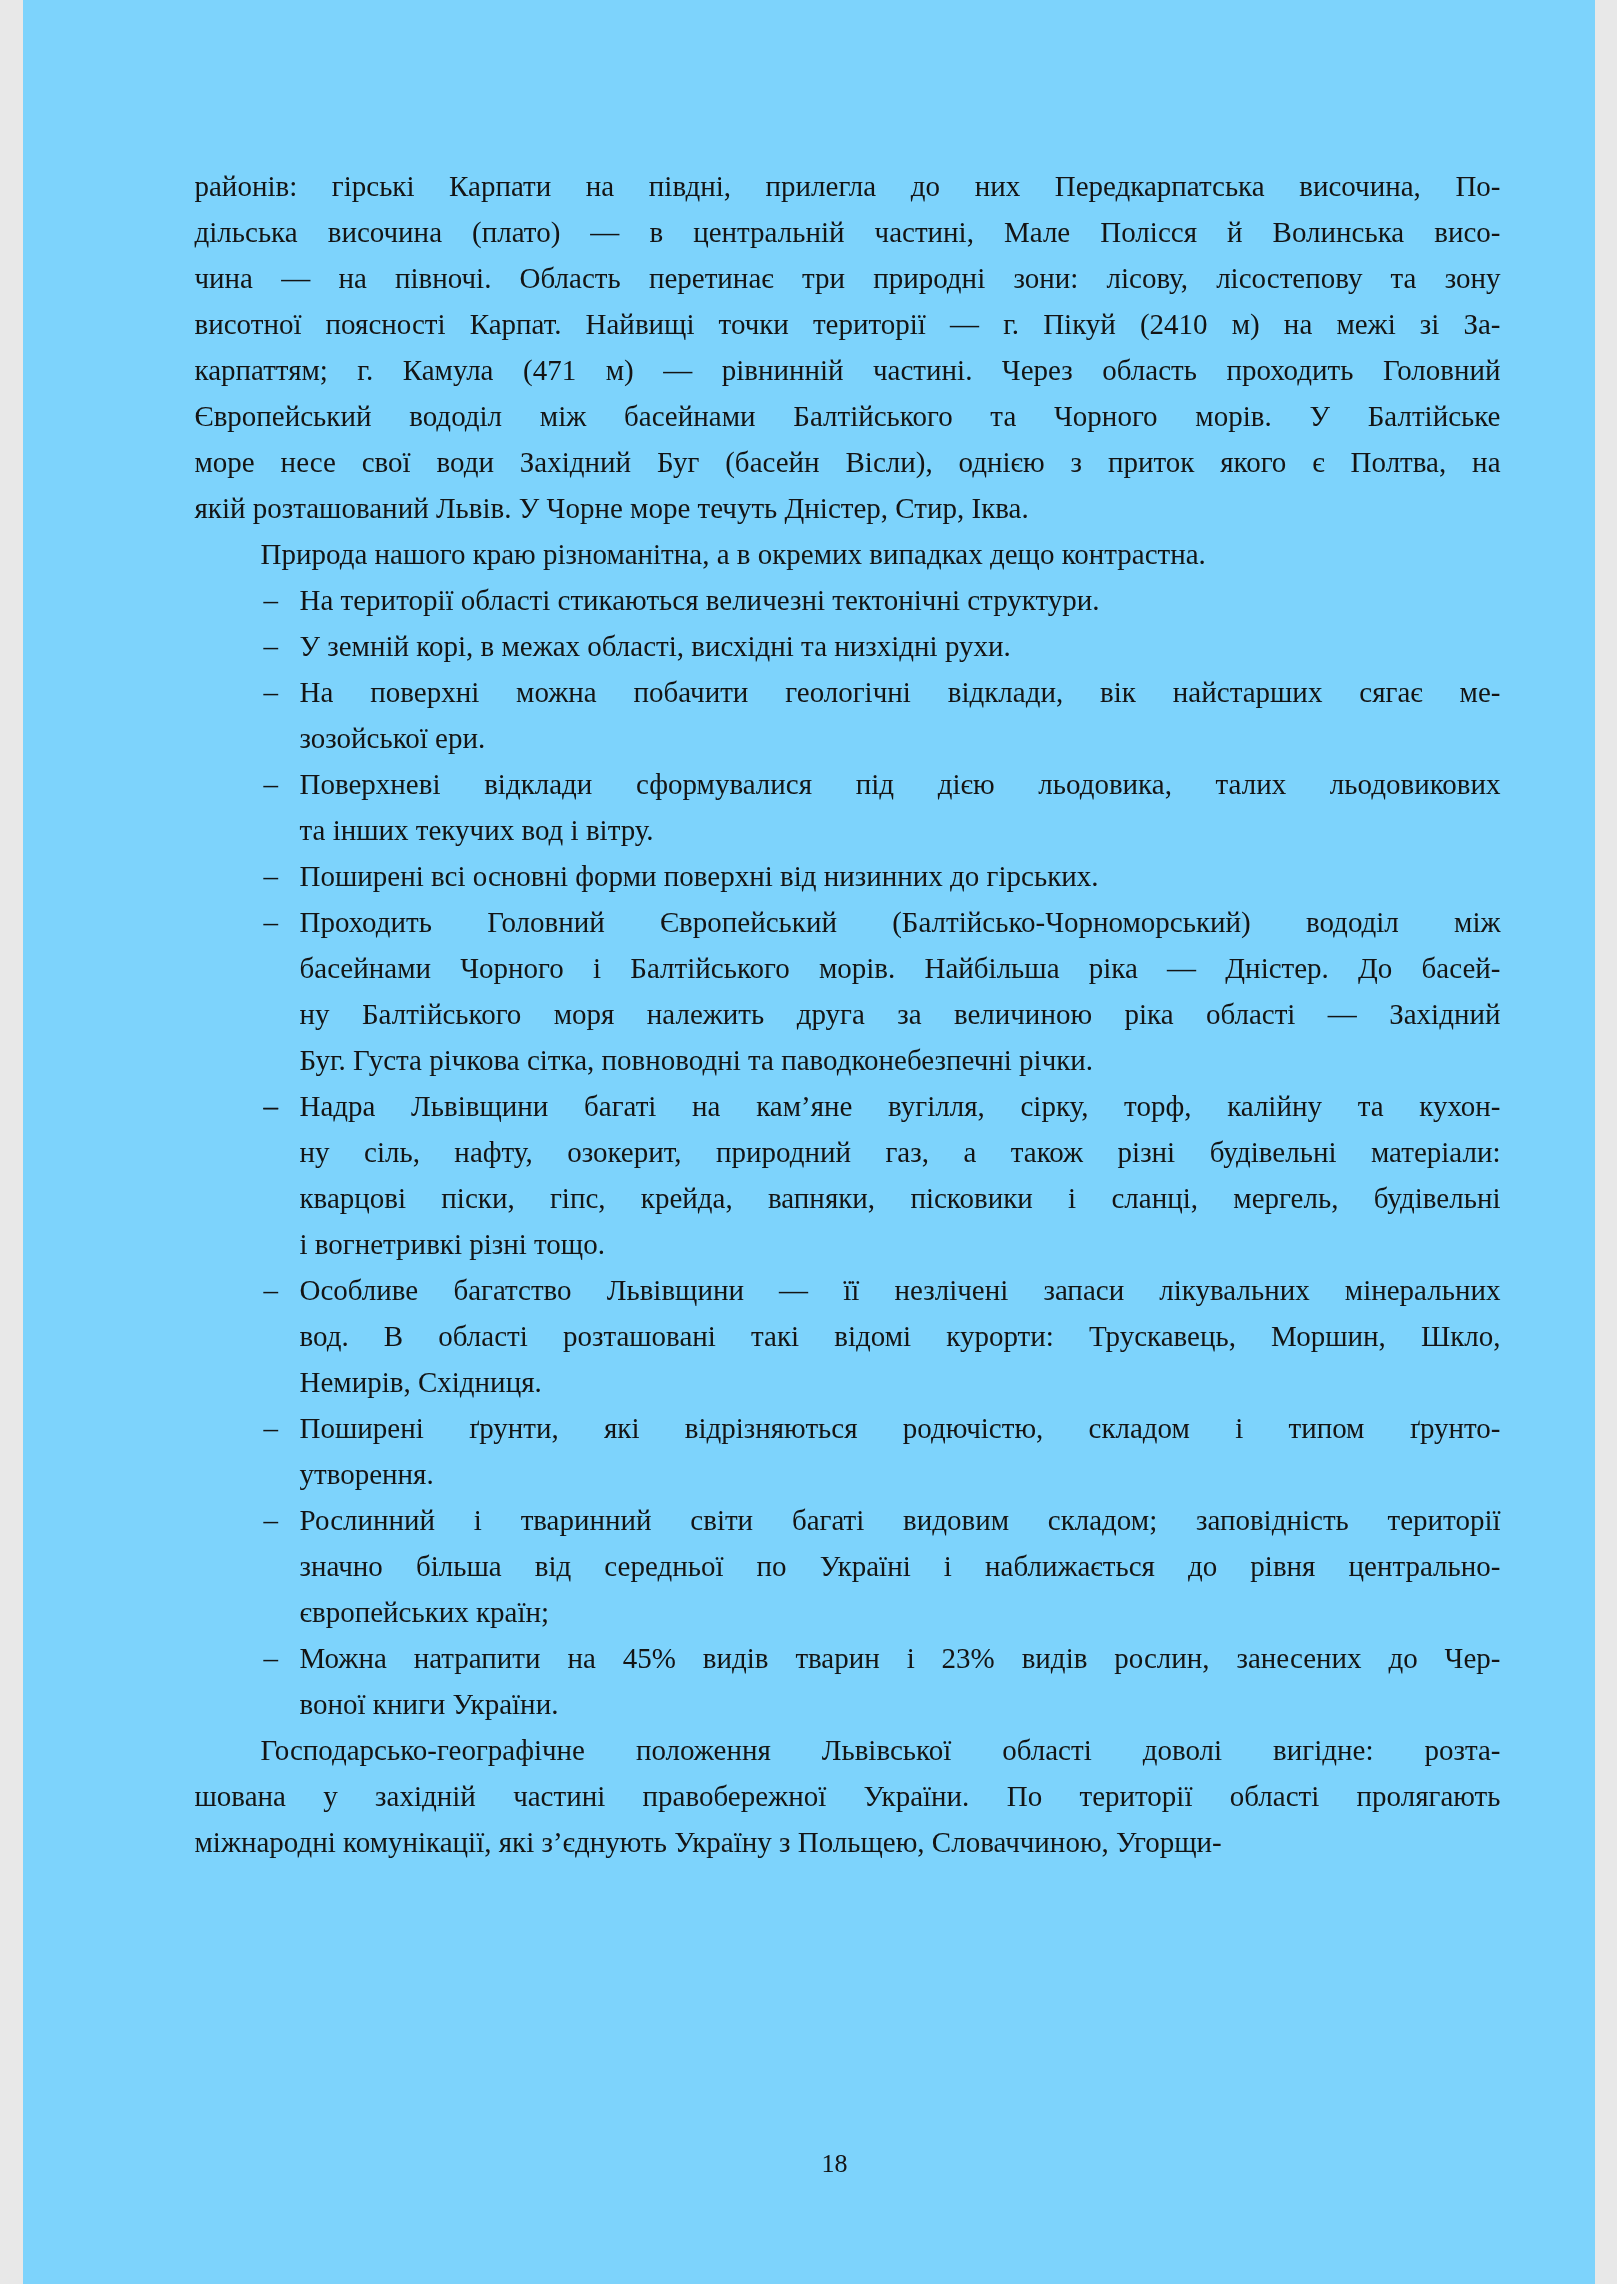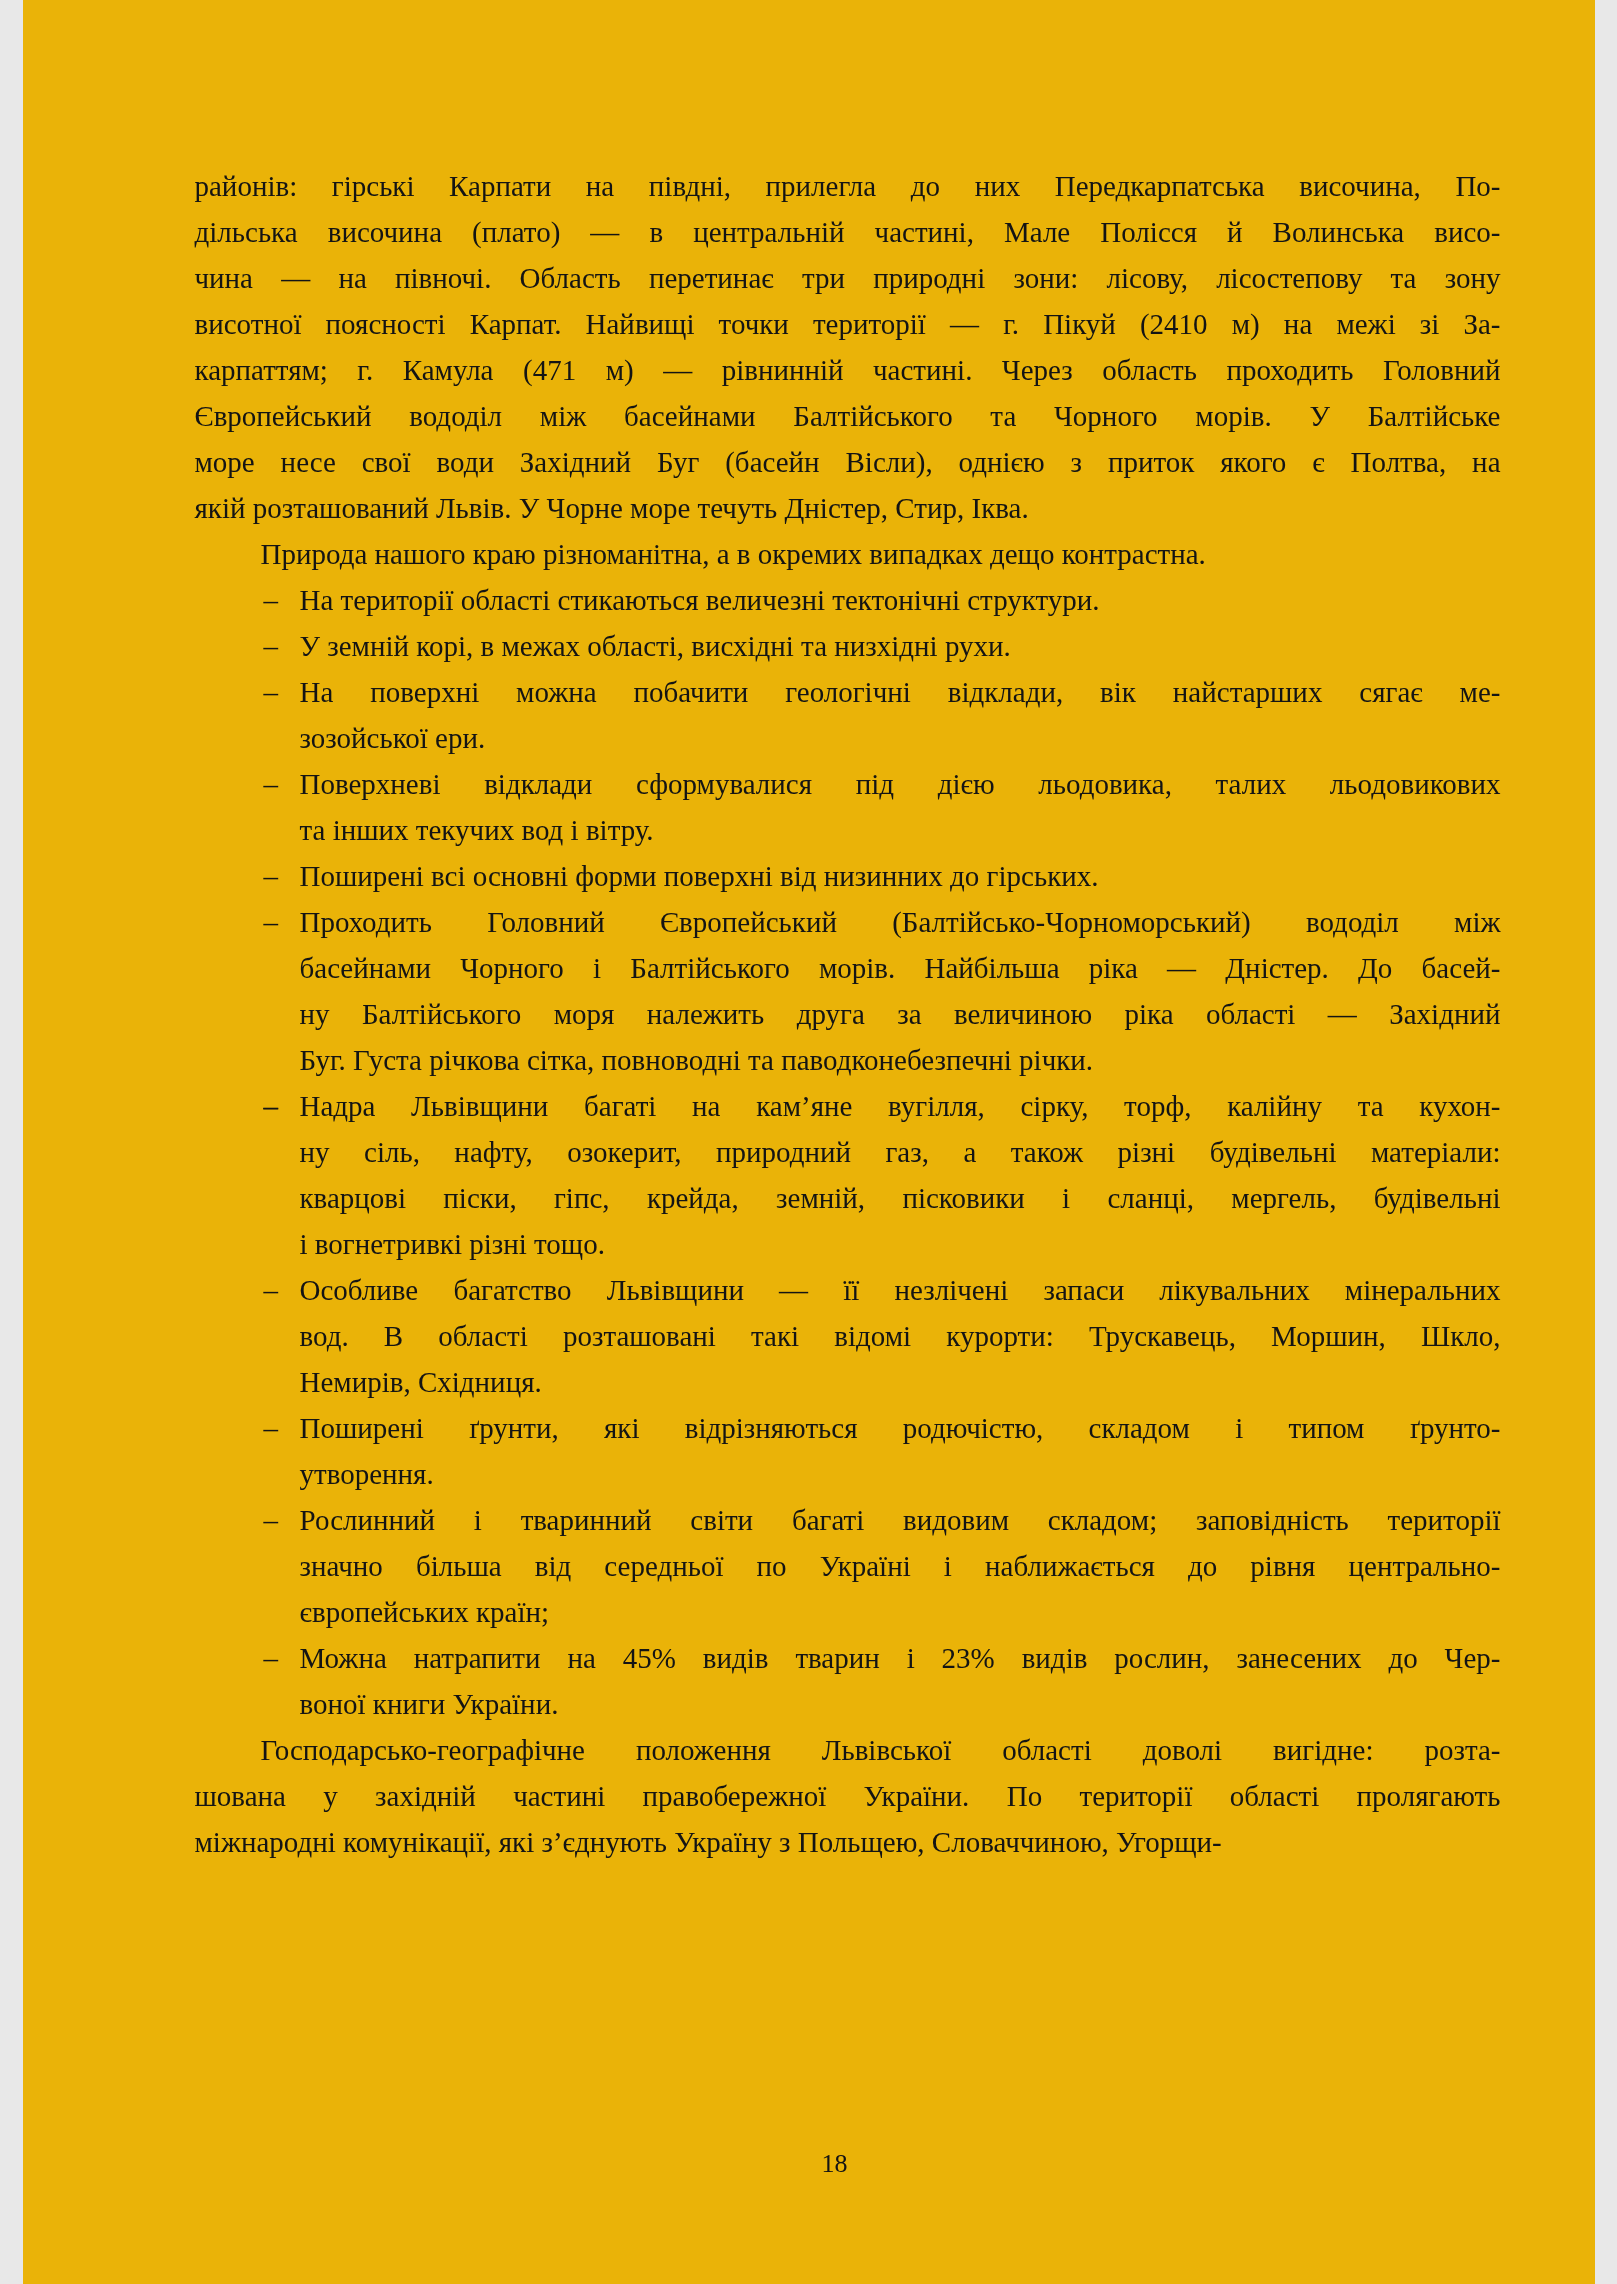--- a/index.html
+++ b/index.html
@@ -5,21 +5,21 @@
   html, body {
     margin: 0;
     padding: 0;
     background: #e8e8e8;
   }
   .page {
     position: relative;
     width: 1572px;
     height: 2284px;
     margin: 0 auto;
-    background: #eab308;
+    background: #7dd3fc;
     font-family: "Liberation Serif", "DejaVu Serif", serif;
     color: #141414;
     overflow: hidden;
   }
   .text-column {
     position: absolute;
     left: 172px;
     top: 163px;
     width: 1306px;
     font-size: 29px;
@@ -110,21 +110,21 @@
         <div class="line jl">ну Балтійського моря належить друга за величиною ріка області — Західний</div>
         <div class="line">Буг. Густа річкова сітка, повноводні та паводконебезпечні річки.</div>
       </div>
       <div class="bullet">
         <span class="dash">–</span>
       </div>
       <div class="bullet">
         <span class="dash">–</span>
         <div class="line jl">Надра Львівщини багаті на кам’яне вугілля, сірку, торф, калійну та кухон-</div>
         <div class="line jl">ну сіль, нафту, озокерит, природний газ, а також різні будівельні матеріали:</div>
-        <div class="line jl">кварцові піски, гіпс, крейда, земній, пісковики і сланці, мергель, будівельні</div>
+        <div class="line jl">кварцові піски, гіпс, крейда, вапняки, пісковики і сланці, мергель, будівельні</div>
         <div class="line">і вогнетривкі різні тощо.</div>
       </div>
       <div class="bullet">
         <span class="dash">–</span>
         <div class="line jl">Особливе багатство Львівщини — її незлічені запаси лікувальних мінеральних</div>
         <div class="line jl">вод. В області розташовані такі відомі курорти: Трускавець, Моршин, Шкло,</div>
         <div class="line">Немирів, Східниця.</div>
       </div>
       <div class="bullet">
         <span class="dash">–</span>

